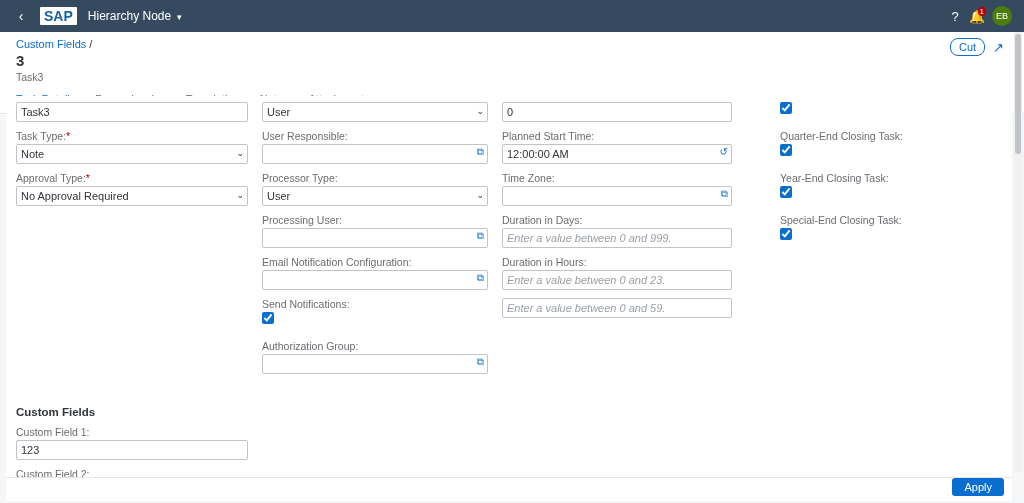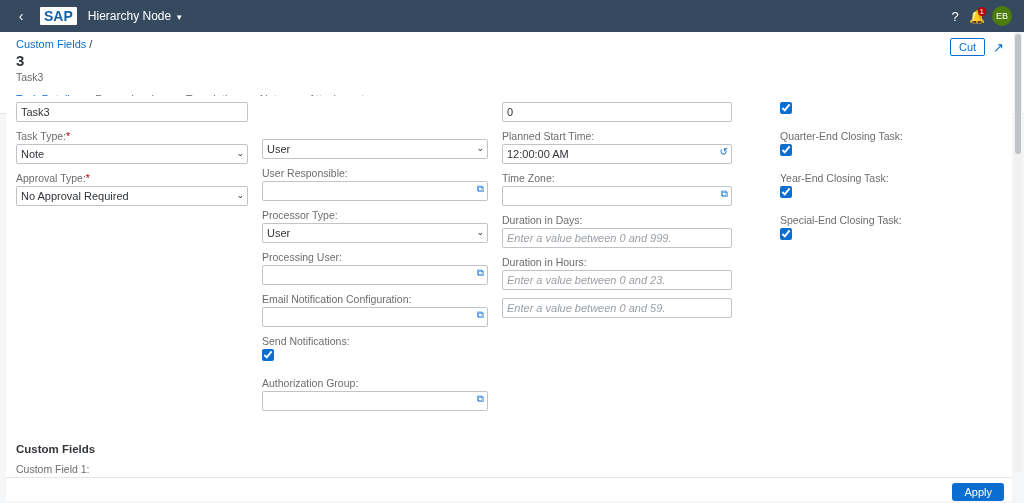--- a/index.html
+++ b/index.html
@@ -17,52 +17,52 @@
   .shell .icon { width:22px; text-align:center; font-size:13px; position:relative; cursor:pointer; }
   .shell .bell .badge { position:absolute; top:-2px; right:2px; background:#bb0000; color:#fff; font-size:8px; border-radius:6px; padding:0 2px; line-height:9px; }
   .shell .avatar { width:20px; height:20px; border-radius:50%; background:#4d7c0f; color:#fff; font-size:9px; display:flex; align-items:center; justify-content:center; margin-left:4px; cursor:pointer; }
 
   
   .page-header { background:#fff; padding:6px 16px 0 16px; border-bottom:1px solid #e5e5e5; }
   .breadcrumb a { color:#0a6ed1; font-size:11px; text-decoration:none; }
   .obj-title { font-size:15px; font-weight:600; margin-top:2px; }
   .obj-sub { font-size:10.5px; color:#6a6d70; margin-top:2px; }
   .header-actions { position:absolute; right:20px; top:38px; display:flex; gap:8px; align-items:center; }
-  .btn-outline { border:1px solid #0a6ed1; color:#0a6ed1; background:#fff; padding:2px 8px; font-size:11px; border-radius:2px; cursor:pointer; }
+  .btn-outline { border:1px solid #0a6ed1; color:#0a6ed1; background:#fff; padding:2px 8px; font-size:11px; border-radius:8px; cursor:pointer; }
   .popout { color:#0a6ed1; font-size:13px; cursor:pointer; }
 
   
   .tabs { display:flex; gap:20px; margin-top:10px; }
   .tab { font-size:11px; color:#6a6d70; padding-bottom:6px; cursor:pointer; border-bottom:2px solid transparent; }
   .tab.active { color:#0a6ed1; border-bottom-color:#0a6ed1; }
 
   
   .content { position:absolute; left:6px; right:12px; top:96px; bottom:24px; overflow:hidden; background:#fff; padding:6px 10px; }
   .cols { display:flex; gap:14px; }
   .col { flex:0 0 auto; }
   .col.c1 { width:232px; }
-  .col.c2 { width:226px;margin-top:37px; }
+  .col.c2 { width:226px; }
   .col.c3 { width:230px; }
   .col.c4 { width:160px;margin-left:34px; }
 
   .field { margin-bottom:8px; }
   .label { font-size:10.5px; color:#6a6d70; margin-bottom:2px; display:block; }
   .label .req { color:#bb0000; }
   .input, .select { width:100%; height:20px; border:1px solid #c0c4c9; border-radius:2px; padding:0 4px; font-size:11px; color:#32363a; background:#fff; }
   .select-wrap, .vh-wrap { position:relative; display:block; }
   .select-wrap .chev, .vh-wrap .vh, .vh-wrap .hist { position:absolute; right:4px; top:2px; font-size:10px; color:#0a6ed1; cursor:pointer; }
   .select-wrap .chev { color:#32363a; font-size:9px; top:4px; }
   .input::placeholder { color:#9aa0a6; font-style:italic; }
   .checkbox { width:12px; height:12px; accent-color:#0a6ed1; }
   .chk-row { height:20px; display:flex; align-items:flex-start; }
 
   .section-title { font-size:11.5px; font-weight:600; color:#32363a; margin:24px 0 8px 0; }
 
   
-  .footer { position:absolute; left:6px; right:12px; bottom:2px; height:24px; background:#fff; border-top:1px solid #e5e5e5; display:flex; align-items:flex-end; justify-content:flex-end; padding-right:8px; }
+  .footer { position:absolute; left:6px; right:12px; bottom:2px; height:24px; background:#fff; border-top:1px solid #e5e5e5; display:flex; align-items:flex-start; justify-content:flex-end; padding-right:8px; }
   .btn-primary { background:#0a6ed1; color:#fff; border:none; padding:3px 12px; font-size:11px; border-radius:3px; cursor:pointer; }
 
   
   .sb { position:absolute; right:2px; top:32px; width:8px; height:440px; background:#f1f1f1; }
   .sb .thumb { position:absolute; left:1px; top:2px; width:6px; height:120px; background:#c0c4c9; border-radius:3px; }
 </style>
 </head>
 <body>
 
 <div class="shell">

